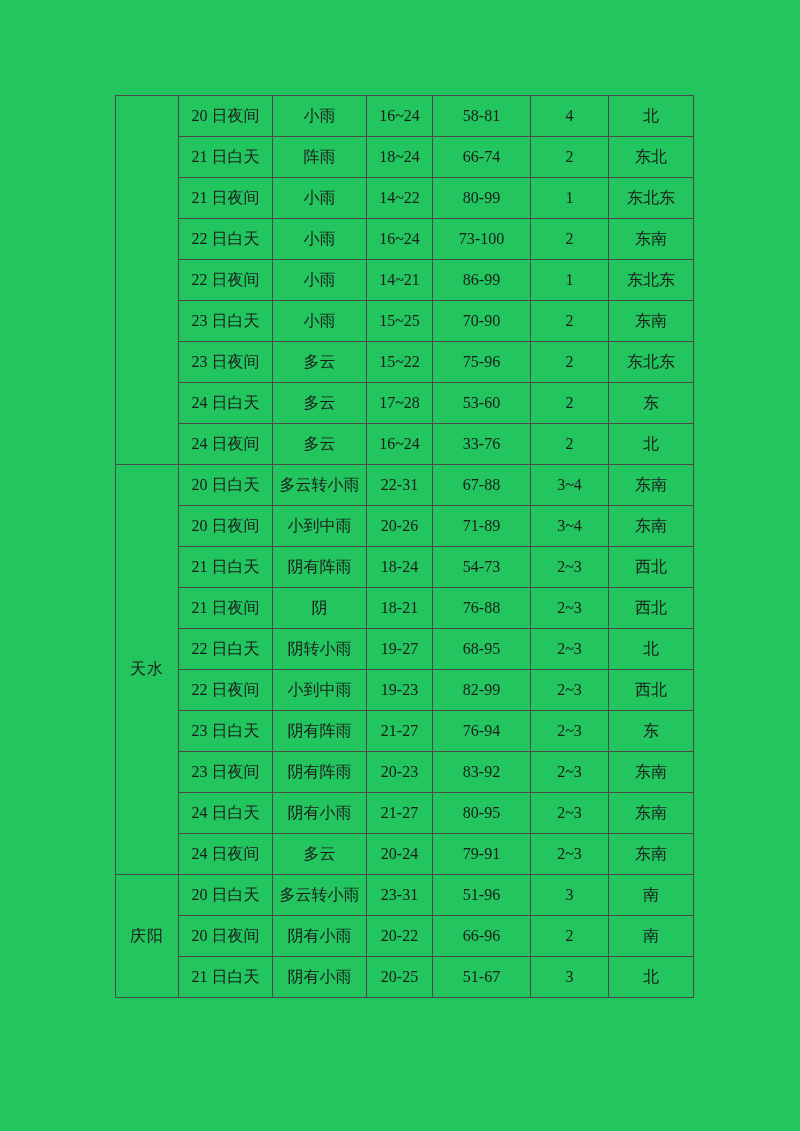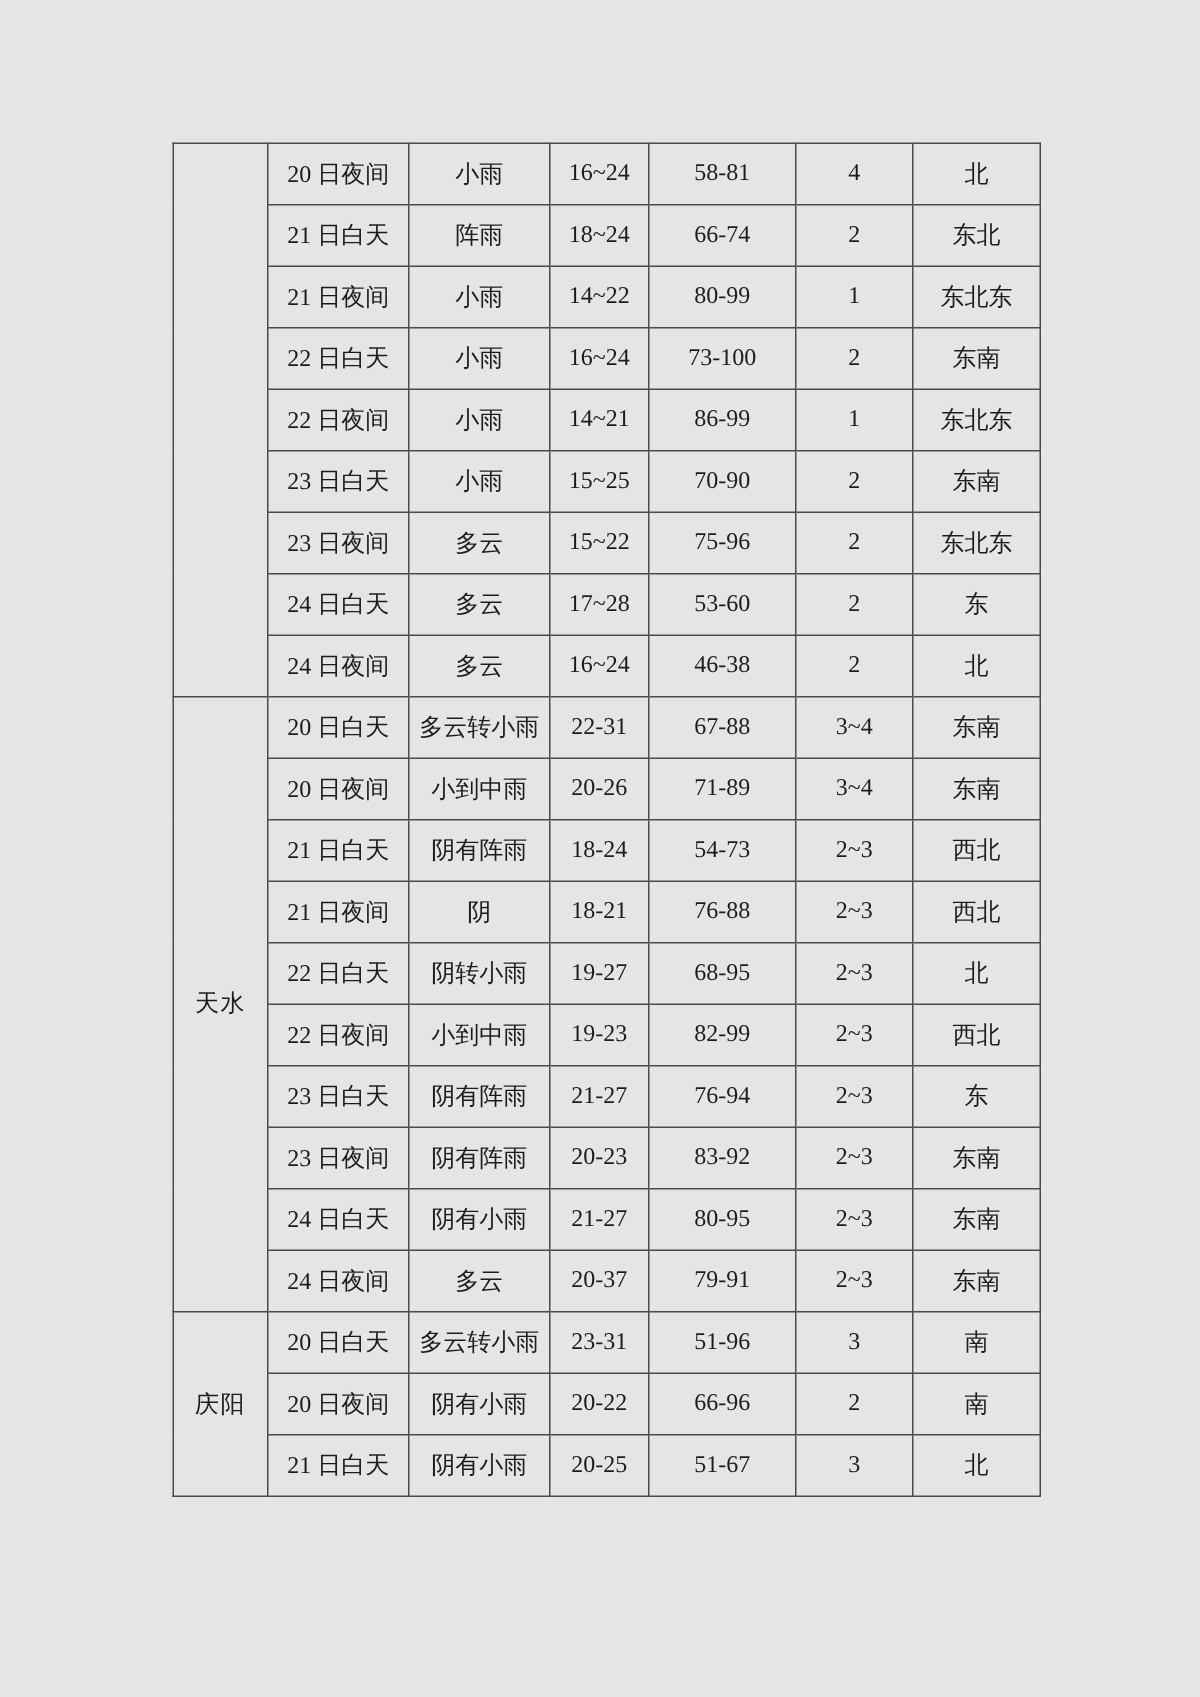--- a/index.html
+++ b/index.html
@@ -11,21 +11,21 @@
     width: 800px;
     height: 1131px;
     position: relative;
     font-family: "Liberation Serif", "DejaVu Serif", serif;
     color: #1c1c1c;
   }
   .doc-page {
     position: absolute;
     left: 0; top: 0;
     width: 800px; height: 1131px;
-    background: #e5e5e5;
+    background: #22c55e;
   }
   table.forecast {
     position: absolute;
     left: 115px;
     top: 95px;
     width: 578px;
     border-collapse: collapse;
     table-layout: fixed;
   }
   table.forecast td {
@@ -127,21 +127,21 @@
           <td>多云</td>
           <td>17~28</td>
           <td>53-60</td>
           <td>2</td>
           <td>东</td>
         </tr>
         <tr>
           <td>24 日夜间</td>
           <td>多云</td>
           <td>16~24</td>
-          <td>46-38</td>
+          <td>33-76</td>
           <td>2</td>
           <td>北</td>
         </tr>
         <tr>
           <td rowspan="10" class="loc">天水</td>
           <td>20 日白天</td>
           <td>多云转小雨</td>
           <td>22-31</td>
           <td>67-88</td>
           <td>3~4</td>
@@ -207,21 +207,21 @@
           <td>24 日白天</td>
           <td>阴有小雨</td>
           <td>21-27</td>
           <td>80-95</td>
           <td>2~3</td>
           <td>东南</td>
         </tr>
         <tr>
           <td>24 日夜间</td>
           <td>多云</td>
-          <td>20-37</td>
+          <td>20-24</td>
           <td>79-91</td>
           <td>2~3</td>
           <td>东南</td>
         </tr>
         <tr>
           <td rowspan="3" class="loc">庆阳</td>
           <td>20 日白天</td>
           <td>多云转小雨</td>
           <td>23-31</td>
           <td>51-96</td>

